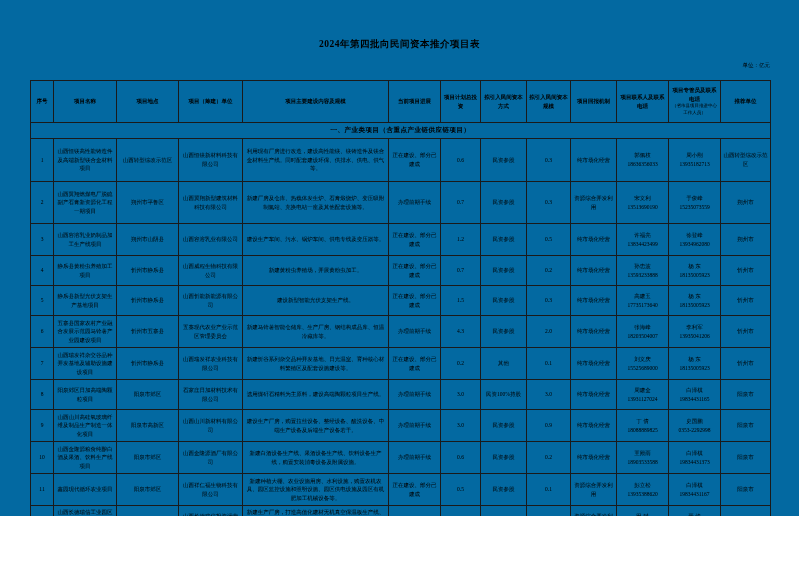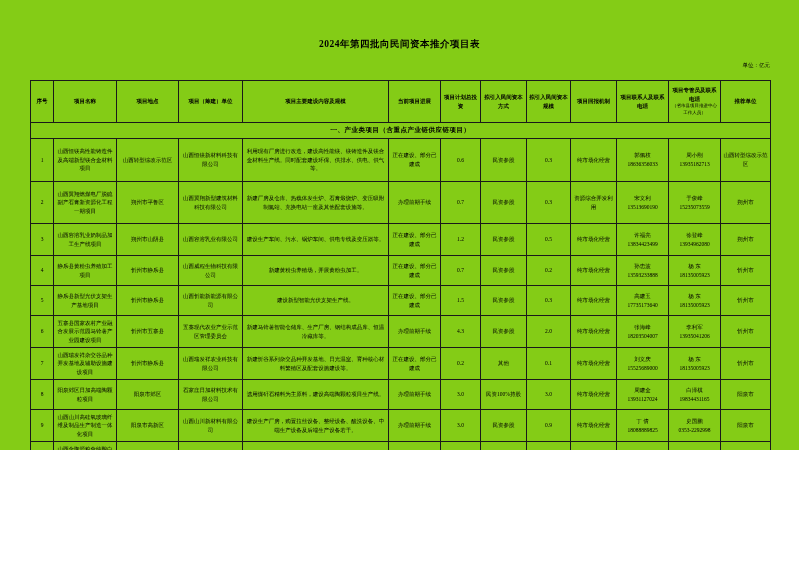--- a/index.html
+++ b/index.html
@@ -1,19 +1,19 @@
 <!DOCTYPE html>
 <html><head>
 <meta charset="utf-8">
 <style>
   html,body{margin:0;padding:0;background:#ffffff;}
   .page{
     position:relative;
-    width:799px;height:450px;
-    background:#84cc16;
+    width:799px;height:516px;
+    background:#0369a1;
     font-family:"Liberation Serif","DejaVu Serif",serif;
     color:#000;
     overflow:hidden;
   }
   .doc-title{
     position:absolute;top:38px;left:0;width:100%;
     text-align:center;font-size:9.5px;font-weight:bold;
     letter-spacing:.5px;
   }
   .unit-note{

